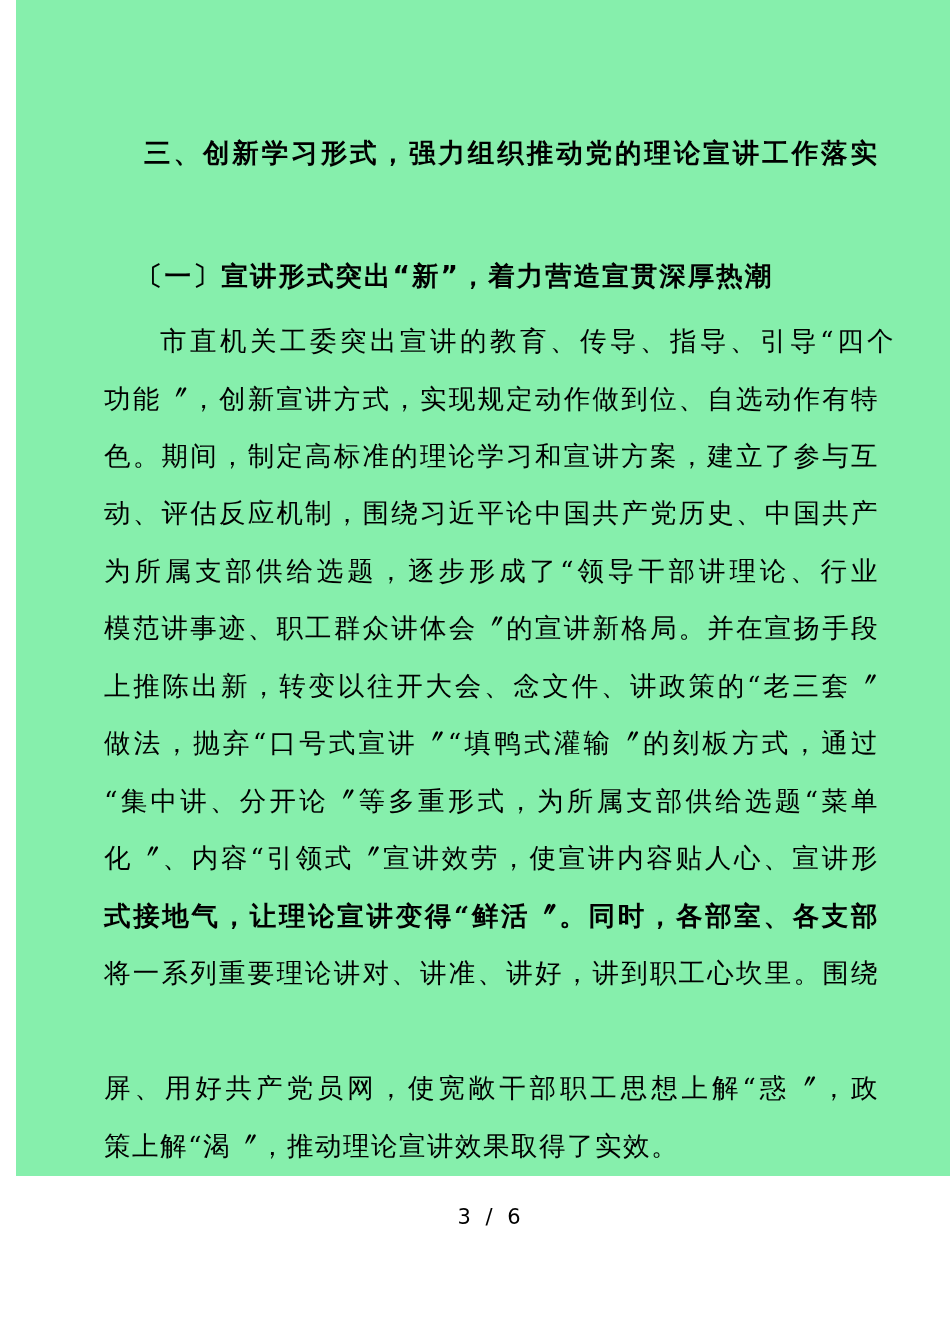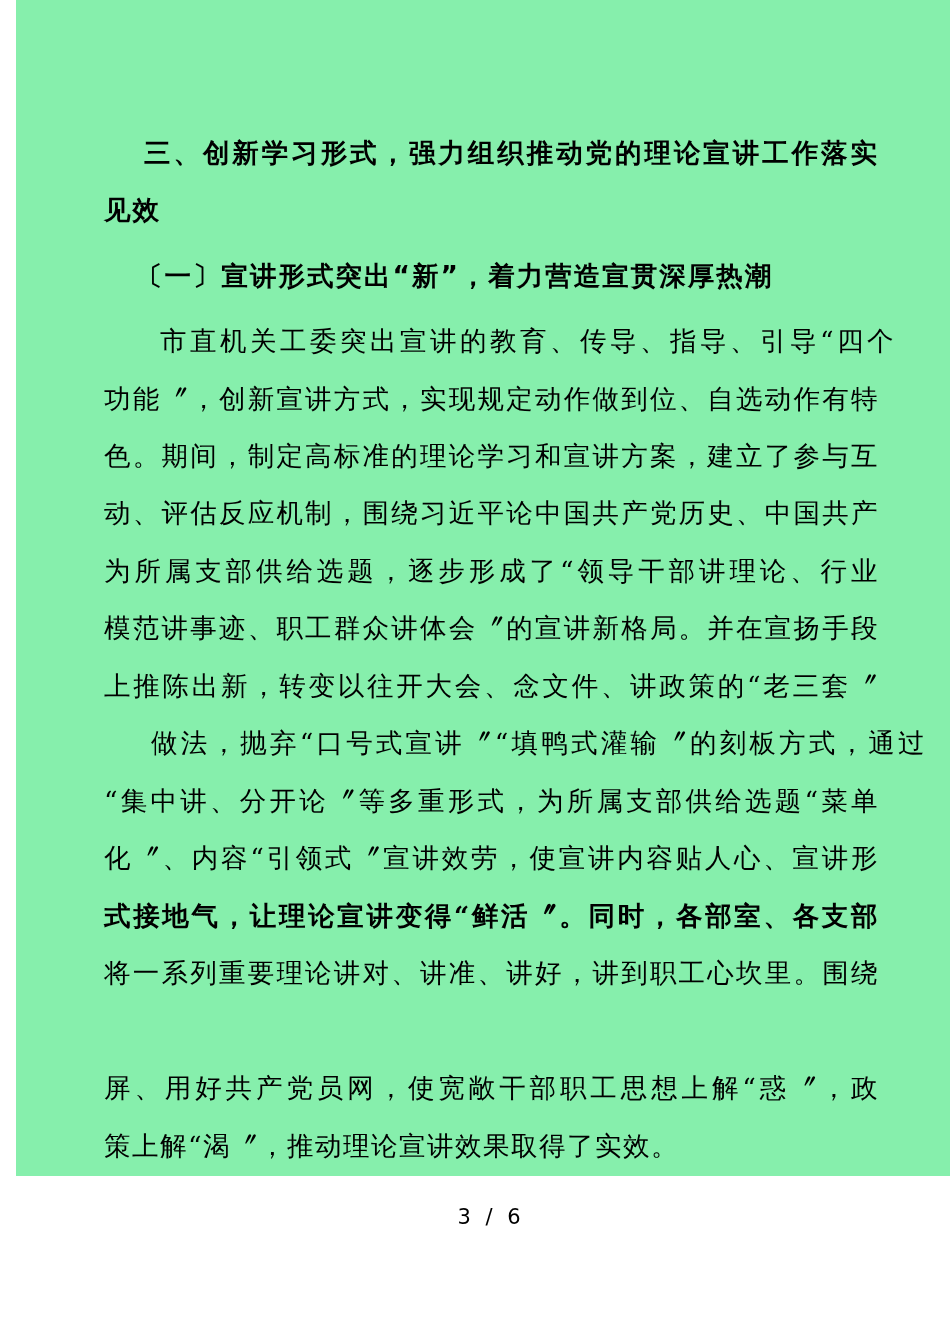--- a/index.html
+++ b/index.html
@@ -21,32 +21,31 @@
     position: absolute; top: 1205px; left: 0; width: 950px; text-align: center;
     font-family: "DejaVu Sans", "Liberation Sans", sans-serif; font-size: 21px; letter-spacing: 4px;
   }
 </style>
 </head>
 <body>
 
 <div class="page">
 
   <div class="line bold h1a" style="top:133px;">三、创新学习形式，强力组织推动党的理论宣讲工作落实</div>
-  <div class="line bold h1b" style="top:190px;">见效</div>
 
   <div class="line bold h2" style="top:256px;">〔一〕宣讲形式突出“新”，着力营造宣贯深厚热潮</div>
 
   <div class="line indent" style="top:321px;">市直机关工委突出宣讲的教育、传导、指导、引导“四个</div>
   <div class="line" style="top:379px;">功能〞，创新宣讲方式，实现规定动作做到位、自选动作有特</div>
   <div class="line" style="top:436px;">色。期间，制定高标准的理论学习和宣讲方案，建立了参与互</div>
   <div class="line" style="top:493px;">动、评估反应机制，围绕习近平论中国共产党历史、中国共产</div>
   <div class="line" style="top:551px;">为所属支部供给选题，逐步形成了“领导干部讲理论、行业</div>
   <div class="line" style="top:608px;">模范讲事迹、职工群众讲体会〞的宣讲新格局。并在宣扬手段</div>
   <div class="line" style="top:666px;">上推陈出新，转变以往开大会、念文件、讲政策的“老三套〞</div>
-  <div class="line" style="top:723px;margin-left:47px;">做法，抛弃“口号式宣讲〞“填鸭式灌输〞的刻板方式，通过</div>
+  <div class="line" style="top:723px;">做法，抛弃“口号式宣讲〞“填鸭式灌输〞的刻板方式，通过</div>
   <div class="line" style="top:781px;">“集中讲、分开论〞等多重形式，为所属支部供给选题“菜单</div>
   <div class="line" style="top:838px;">化〞、内容“引领式〞宣讲效劳，使宣讲内容贴人心、宣讲形</div>
   <div class="line" style="top:896px;font-weight:bold;">式接地气，让理论宣讲变得“鲜活〞。同时，各部室、各支部</div>
   <div class="line" style="top:953px;">将一系列重要理论讲对、讲准、讲好，讲到职工心坎里。围绕</div>
   <div class="line" style="top:1068px;">屏、用好共产党员网，使宽敞干部职工思想上解“惑〞，政</div>
   <div class="line last" style="top:1126px;">策上解“渴〞，推动理论宣讲效果取得了实效。</div>
 
   <div class="page-number">3 / 6</div>
 </div>
 

